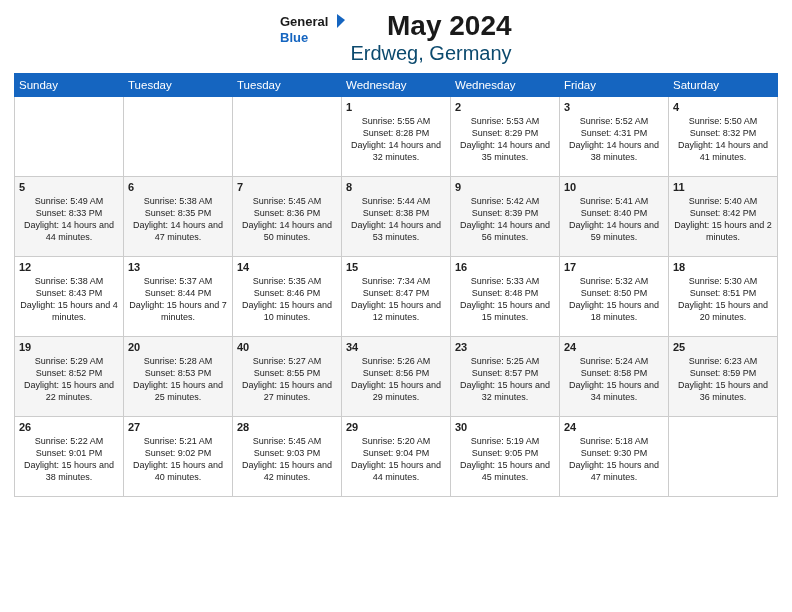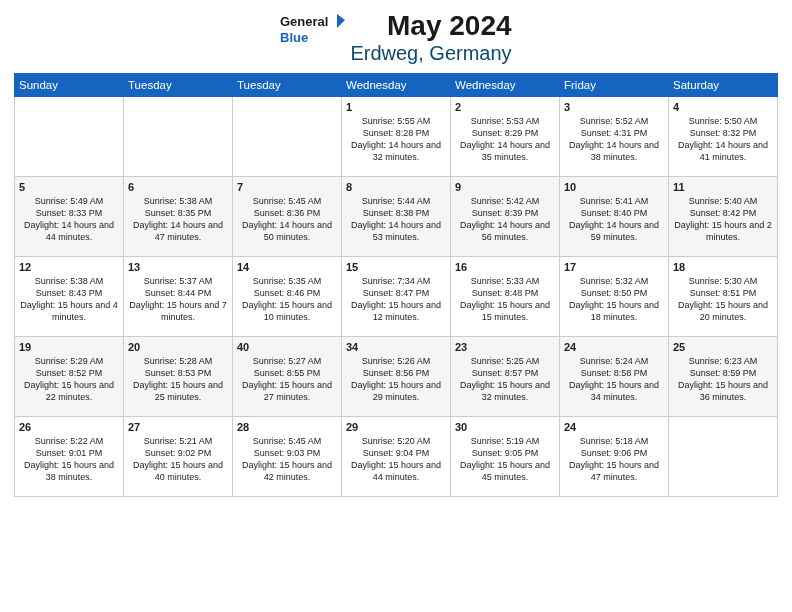--- a/index.html
+++ b/index.html
@@ -327,21 +327,21 @@
           <td>
             <span class="day-num">30</span>
             <div class="cell-content">Sunrise: 5:19 AM
 Sunset: 9:05 PM
 Daylight: 15 hours
 and 45 minutes.</div>
           </td>
           <td>
             <span class="day-num">24</span>
             <div class="cell-content">Sunrise: 5:18 AM
-Sunset: 9:06 PM
+Sunset: 9:30 PM
 Daylight: 15 hours
 and 47 minutes.</div>
           </td>
           <td></td>
         </tr>
       </tbody>
   </table>
 </div>
 
 </body></html>

